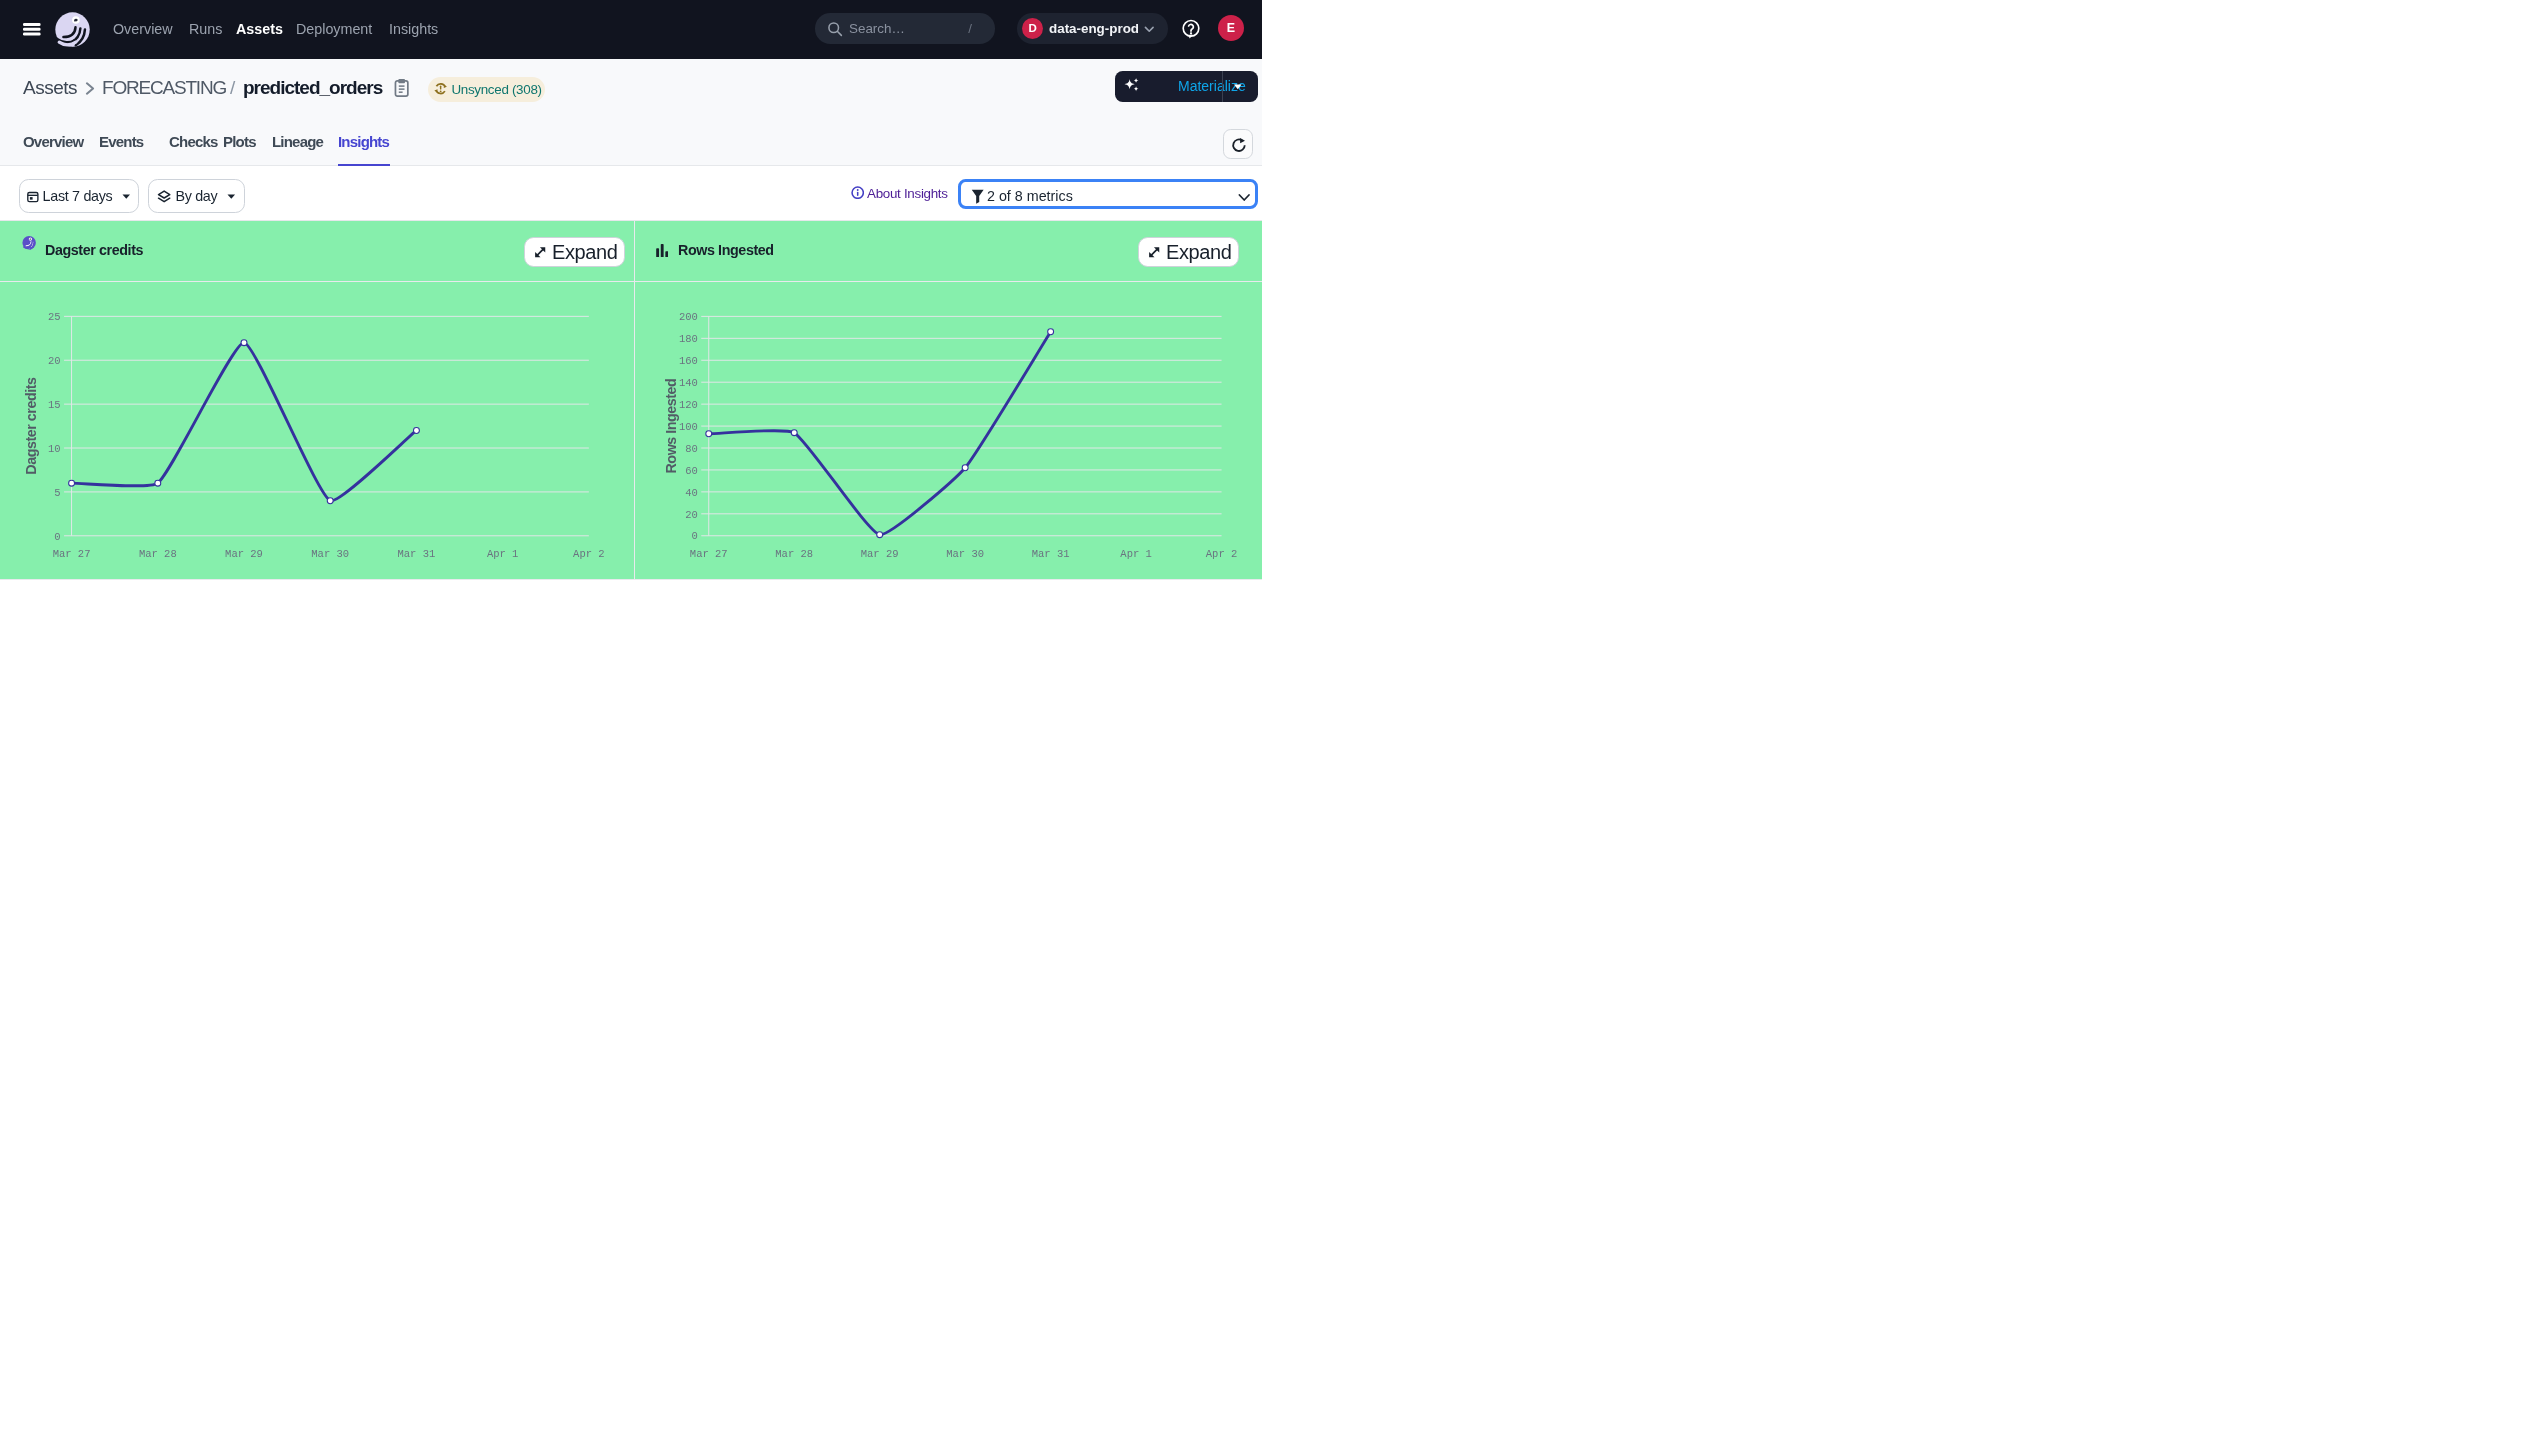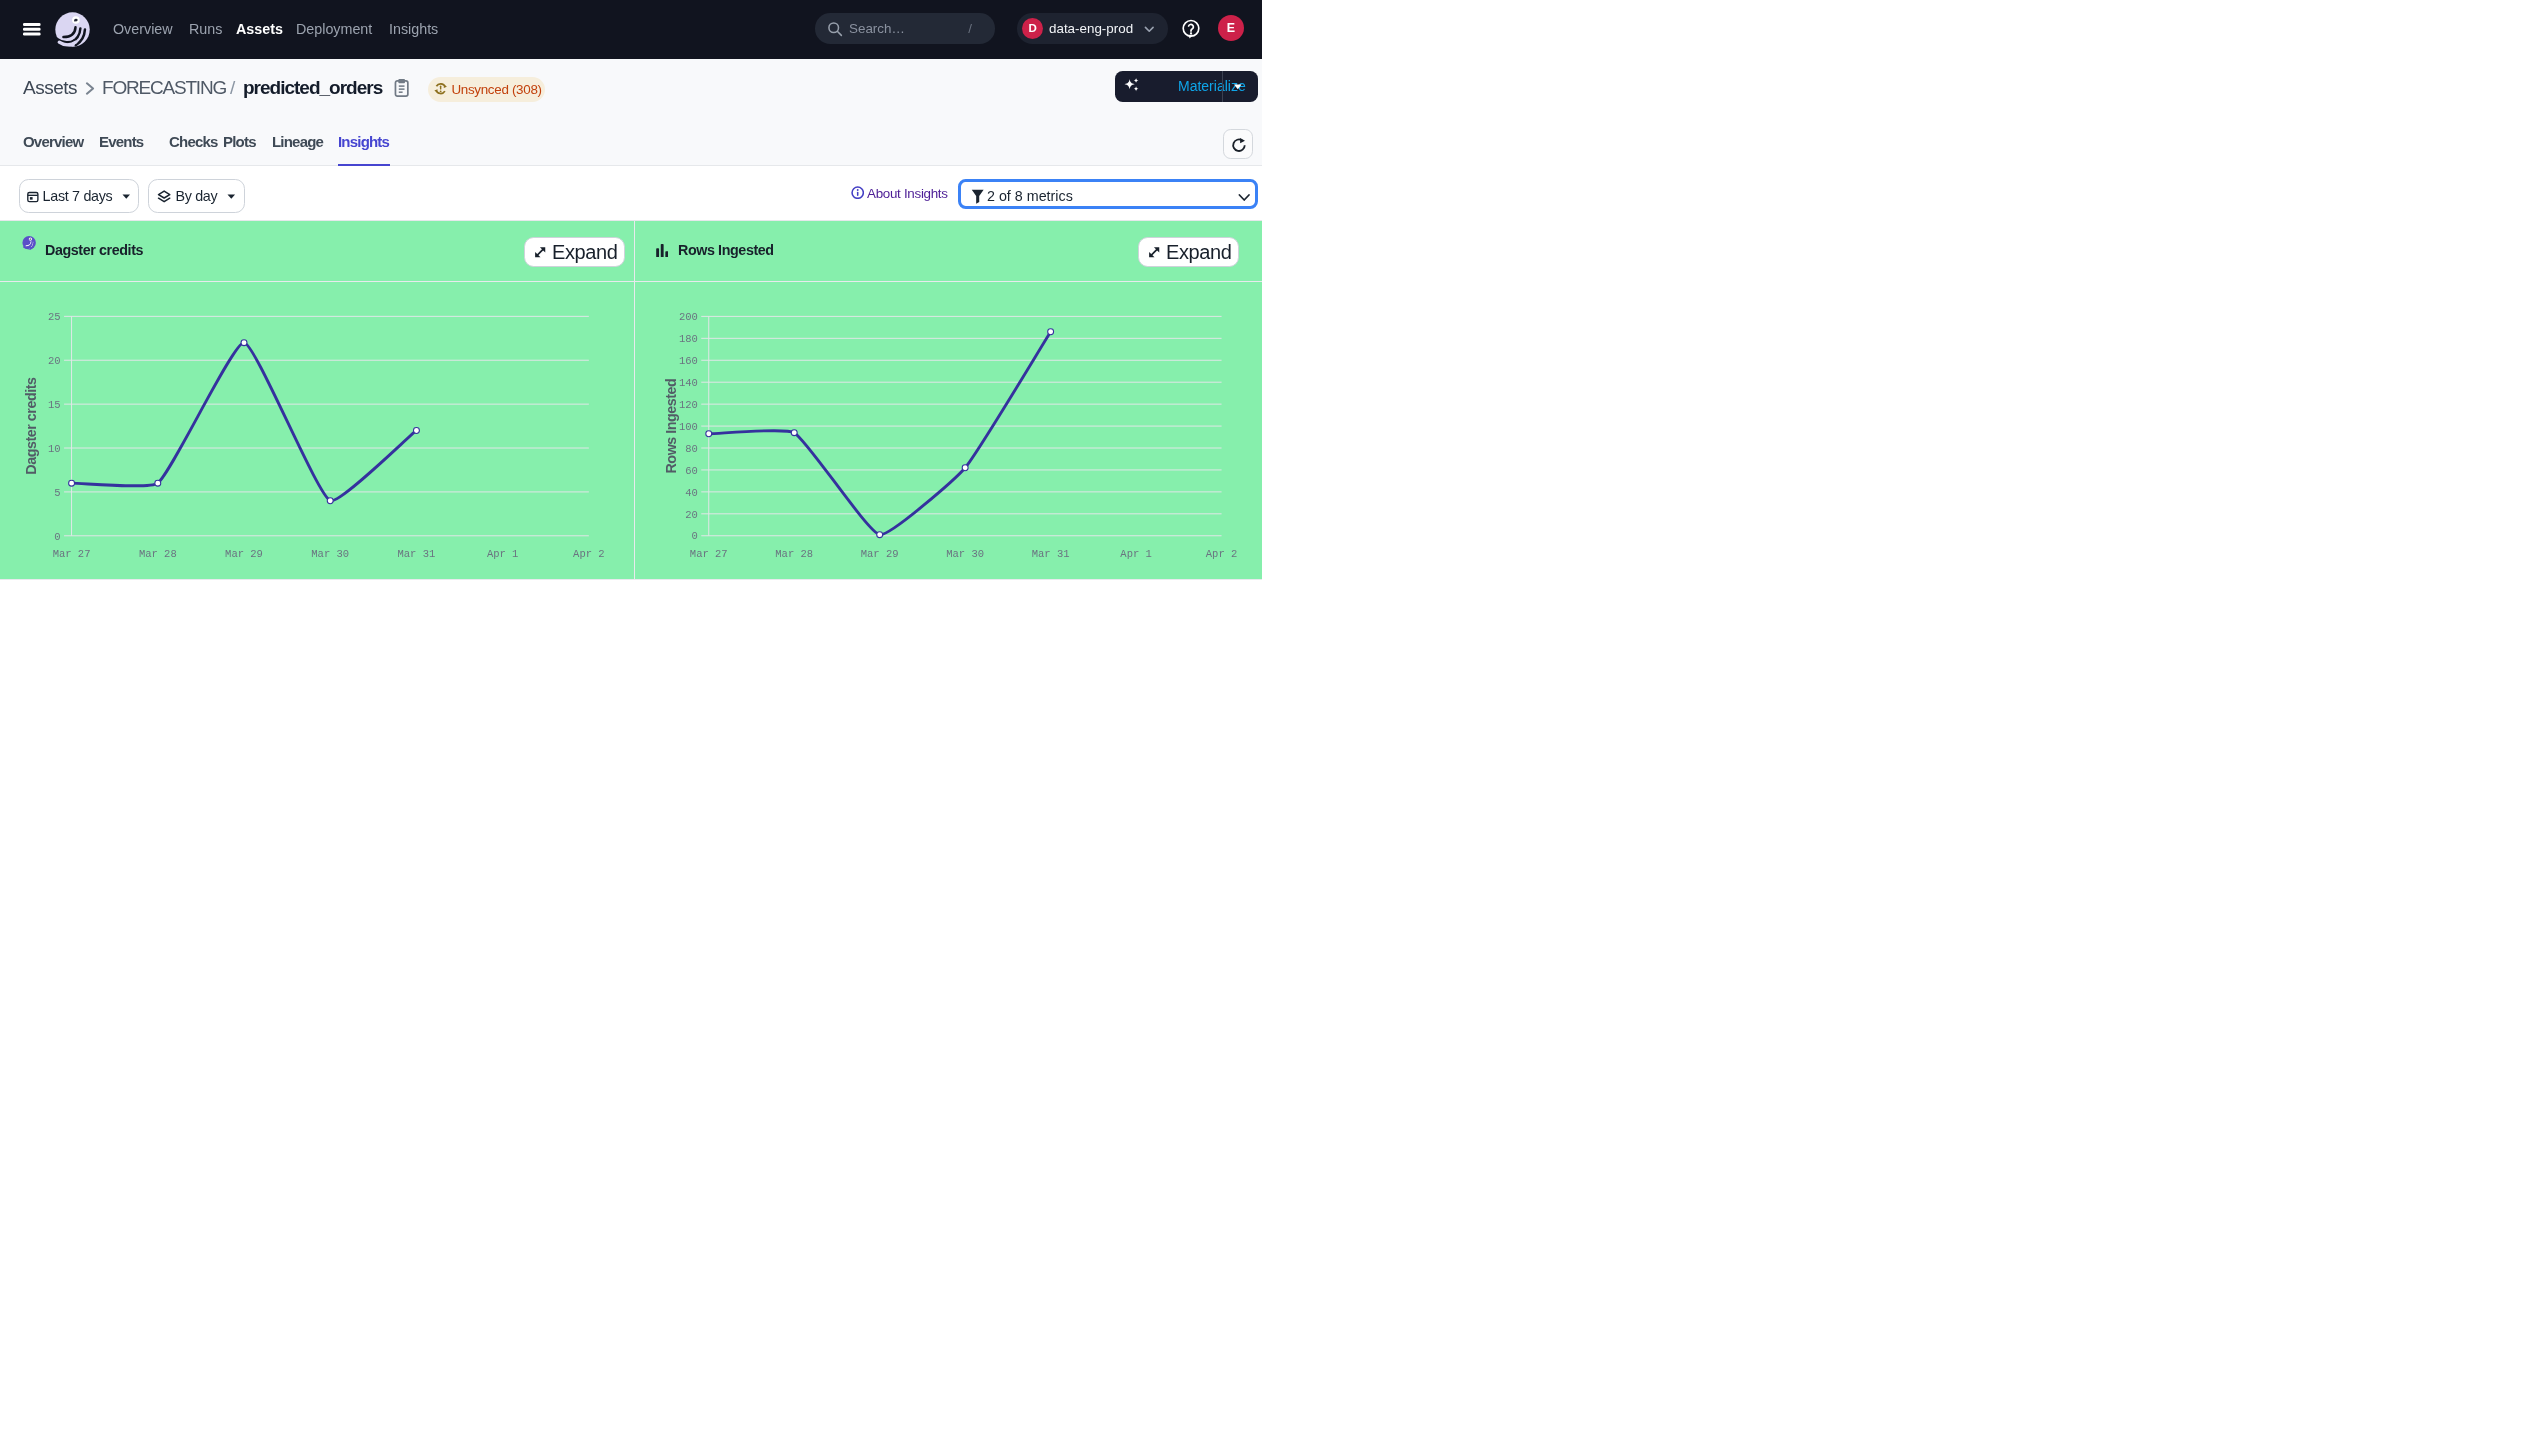--- a/index.html
+++ b/index.html
@@ -7,31 +7,31 @@
 span { white-space:nowrap; }
 
 #nav { position:absolute; left:0; top:0; width:1262px; height:59px; background:#11141f; }
 .navlink { position:absolute; top:0; height:59px; line-height:59px; font-size:14.3px; color:#9ca3af; }
 .navlink.active { color:#ffffff; font-weight:700; }
 #search { position:absolute; left:815px; top:13.4px; width:180px; height:31px; border-radius:15.3px; background:#232936; }
 #search .ph { position:absolute; left:34px; top:0; line-height:31px; font-size:13.4px; color:#8a919f; }
 #search .sl { position:absolute; right:23px; top:0; line-height:31px; font-size:13.4px; color:#69707e; }
 #deploy { position:absolute; left:1017px; top:13.4px; width:151px; height:31px; border-radius:15.3px; background:#1e2330; }
 #deploy .dc { position:absolute; left:4.8px; top:4.5px; width:21.5px; height:21.5px; border-radius:50%; background:#cd2149; color:#fff; font-size:11.5px; font-weight:700; text-align:center; line-height:21.5px; }
-#deploy .dt { position:absolute; left:32px; top:0; line-height:31px; font-size:13.4px; font-weight:400; color:#f2f4f7; }
+#deploy .dt { position:absolute; left:32px; top:0; line-height:31px; font-size:13.4px; font-weight:700; color:#f2f4f7; }
 #avatar { position:absolute; left:1218px; top:15.3px; width:26px; height:26px; border-radius:50%; background:#cd2149; color:#fff; font-size:12.4px; font-weight:700; text-align:center; line-height:26px; }
 
 #hdr { position:absolute; left:0; top:59px; width:1262px; height:107px; background:#f8f9fb; border-bottom:1px solid #e6e8eb; }
 #crumbs { position:absolute; left:0; top:18px; height:25px; width:100%; }
 .c1 { position:absolute; left:23px; font-size:19px; font-weight:500; letter-spacing:-0.5px; color:#3d4754; }
 .c2 { position:absolute; left:102px; font-size:19px; font-weight:400; letter-spacing:-1.2px; color:#4f5966; }
 .csl { position:absolute; left:230px; font-size:19px; color:#8b96a3; }
 .c3 { position:absolute; left:243px; font-size:19px; font-weight:700; letter-spacing:-1px; color:#141c2a;text-align:center; }
 #unsync { position:absolute; left:428px; top:17.5px; width:117px; height:25px; border-radius:12.4px; background:#f6eedc; }
-#unsync span { position:absolute; left:23.4px; top:0; line-height:25px; font-size:13.4px; font-weight:500; letter-spacing:-0.3px; color:#c2410c; }
+#unsync span { position:absolute; left:23.4px; top:0; line-height:25px; font-size:13.4px; font-weight:500; letter-spacing:-0.3px; color:#0f766e; }
 #mat { position:absolute; left:1115px; top:11.5px; width:143px; height:31px; border-radius:7.7px; background:#181c2d; }
 #mat .t { position:absolute; left:27px; top:0; line-height:31px; font-size:14px; font-weight:500; color:#0ea5e9;margin-left:36px; }
 #mat .dv { position:absolute; left:107px; top:0px; width:1px; height:31px; background:#3a4050; }
 
 .tab { position:absolute; top:73px; height:23px; line-height:19px; font-size:15px; font-weight:600; letter-spacing:-0.8px; color:#3f4a56; }
 .tab.on { color:#4645d0; }
 #tabul { position:absolute; left:338px; top:105px; width:52px; height:1.9px; background:#4645d0; }
 #refresh { position:absolute; left:1223px; top:70px; width:30px; height:30px; border:1px solid #d4d8dd; border-radius:7.7px; background:#fbfbfc; }
 
 #frow { position:absolute; left:0; top:166px; width:1262px; height:55px; background:#fff; border-bottom:1px solid #e6e8eb; }

